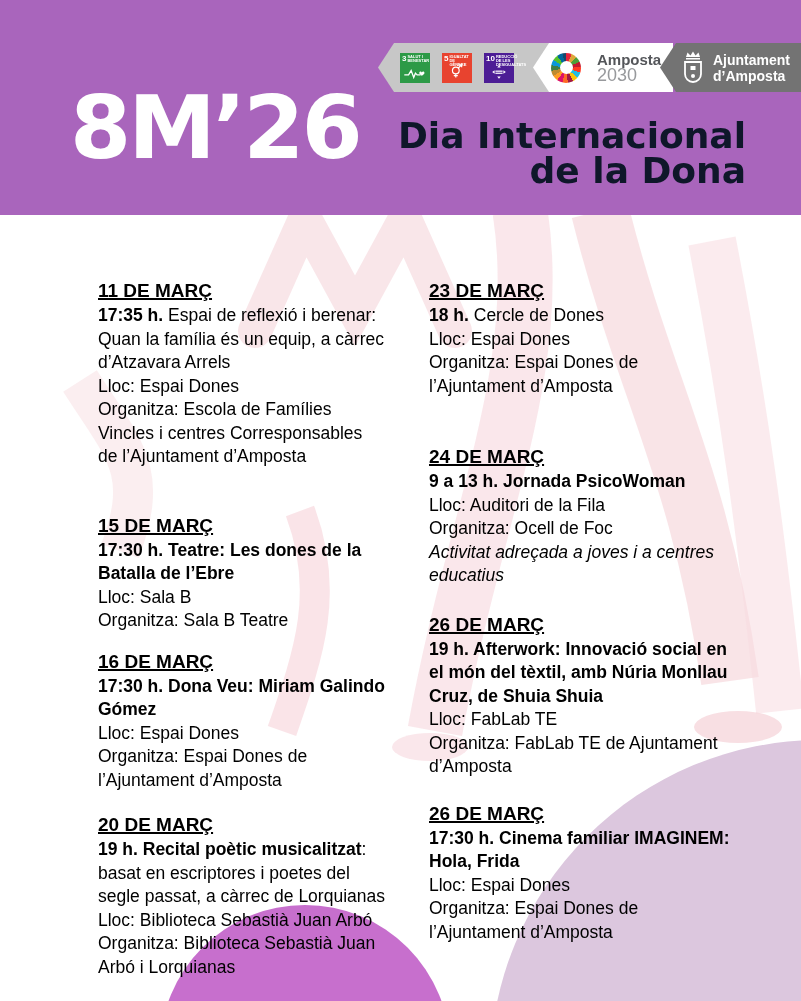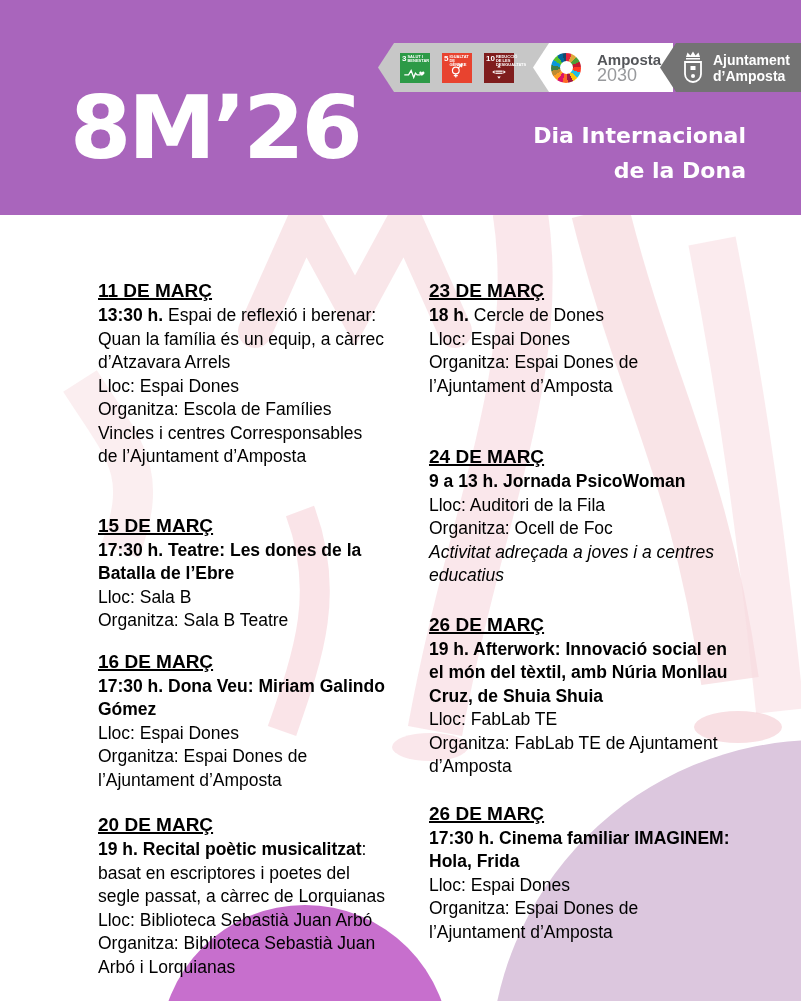--- a/index.html
+++ b/index.html
@@ -5,34 +5,34 @@
   html,body{margin:0;padding:0;}
   #page{position:relative;width:801px;height:1001px;background:#ffffff;overflow:hidden;
         font-family:"Liberation Sans", sans-serif;}
 
   
   .header{position:absolute;top:0;left:0;width:801px;height:215px;background:#a965bc;z-index:3;}
   .logo-title{position:absolute;left:70px;top:84px;font-family:"DejaVu Sans",sans-serif;
               font-weight:bold;font-size:88px;line-height:1;letter-spacing:-3px;}
   .logo-dark{color:#ffffff;}
   .logo-light{color:#ffffff;}
-  .subtitle{position:absolute;right:55px;top:118px;text-align:right;color:#ffffff;
-            font-family:"DejaVu Sans",sans-serif;font-weight:bold;font-size:22px;line-height:35px;}
+  .subtitle{position:absolute;right:55px;top:118px;text-align:right;color:#0f172a;
+            font-family:"DejaVu Sans",sans-serif;font-weight:bold;font-size:36px;line-height:35px;}
 
   
   .banner{position:absolute;top:43px;left:0;width:801px;height:49px;}
   .band{position:absolute;top:0;height:49px;display:flex;align-items:center;
         clip-path:polygon(0 50%, 16px 0, 100% 0, 100% 100%, 16px 100%);}
   .band-gray{left:378px;width:200px;background:#c7c7c7;z-index:1;padding-left:22px;box-sizing:border-box;}
   .band-white{left:533px;width:140px;background:#ffffff;z-index:2;padding-left:18px;box-sizing:border-box;}
   .band-red{left:660px;width:147px;background:#737373;z-index:3;padding-left:20px;box-sizing:border-box;}
 
   .sdg{width:30px;height:30px;margin-right:12px;flex:0 0 auto;position:relative;
        color:#fff;padding:2px;box-sizing:border-box;}
-  .sdg-3{background:#2d9a47;} .sdg-5{background:#e8432f;} .sdg-10{background:#7f1d1d;}
+  .sdg-3{background:#2d9a47;} .sdg-5{background:#e8432f;} .sdg-10{background:#4c1d95;}
   .sdg-head{display:flex;gap:1px;align-items:flex-start;}
   .sdg-num{font-size:8px;font-weight:bold;line-height:1;}
   .sdg-label{font-size:4px;font-weight:bold;line-height:1.1;text-transform:uppercase;width:18px;}
   .sdg-glyph{position:absolute;left:50%;bottom:3px;transform:translateX(-50%);}
 
   .wheel{width:30px;height:30px;border-radius:50%;position:relative;flex:0 0 auto;
     background:conic-gradient(#e5243b 0 6%,#dda63a 6% 12%,#4c9f38 12% 18%,#c5192d 18% 24%,
       #ff3a21 24% 30%,#26bde2 30% 36%,#fcc30b 36% 42%,#a21942 42% 48%,#fd6925 48% 54%,
       #dd1367 54% 60%,#fd9d24 60% 66%,#bf8b2e 66% 72%,#3f7e44 72% 78%,#0a97d9 78% 84%,
       #56c02b 84% 90%,#00689d 90% 96%,#19486a 96% 100%);}
@@ -156,21 +156,21 @@
           <div>Ajuntament</div>
           <div>d’Amposta</div>
         </div>
       </div>
     </div>
   </div>
 
   <div class="col col-left">
     <article class="event">
       <h3 class="event-date">11 DE MARÇ</h3>
-      <p><strong>13:30 h.</strong><span> Espai de reflexió i berenar:
+      <p><strong>17:35 h.</strong><span> Espai de reflexió i berenar:
 Quan la família és un equip, a càrrec
 d’Atzavara Arrels</span></p>
       <p>Lloc: Espai Dones</p>
       <p>Organitza: Escola de Famílies
 Vincles i centres Corresponsables
 de l’Ajuntament d’Amposta</p>
       <p class="event-note"></p>
     </article>
     <article class="event">
       <h3 class="event-date">15 DE MARÇ</h3>

